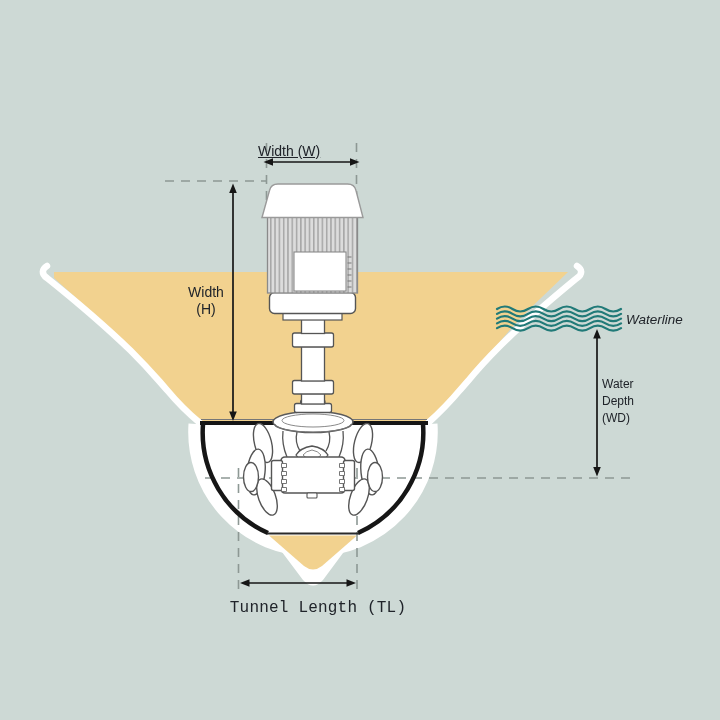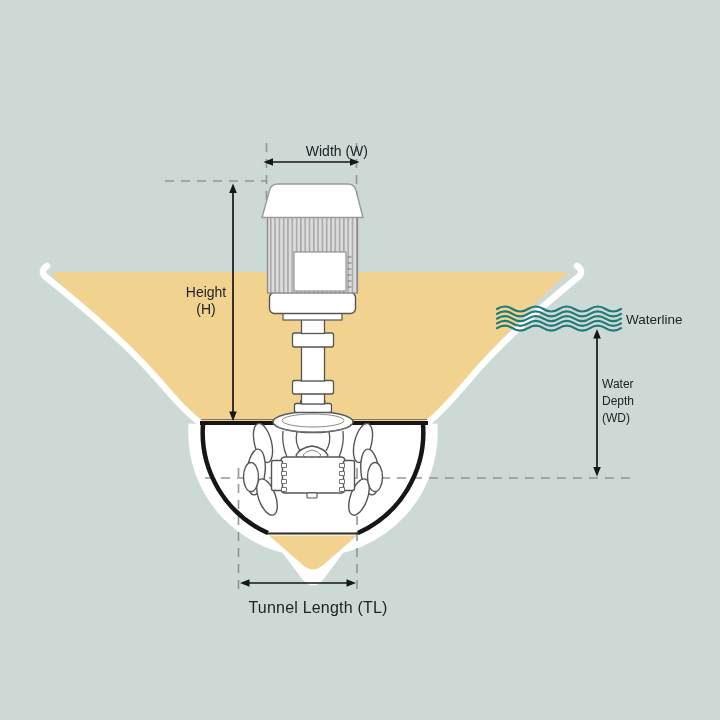--- a/index.html
+++ b/index.html
@@ -10,25 +10,25 @@
   }
   #stage{position:relative;width:720px;height:720px;}
   #stage svg{position:absolute;left:0;top:0;}
   .lbl{
     position:absolute;
     color:var(--c-text,#20242a);
     font-weight:500;
     white-space:pre-line;
     -webkit-font-smoothing:antialiased;
   }
-  #lbl-width{left:258px;top:143px;width:110px;text-align:right;font-size:14px;}
+  #lbl-width{left:258px;top:143px;width:110px;text-align:left;font-size:14px;text-decoration:underline;}
   #lbl-height{left:174px;top:284px;width:64px;text-align:center;font-size:14px;line-height:17px;}
-  #lbl-waterline{left:626px;top:312px;font-size:13.5px;}
+  #lbl-waterline{left:626px;top:312px;font-size:13.5px;font-style:italic;}
   #lbl-wd{left:602px;top:376px;font-size:12px;line-height:17px;}
-  #lbl-tl{left:218px;top:599px;width:200px;text-align:center;font-size:16px;letter-spacing:.2px;}
+  #lbl-tl{left:218px;top:599px;width:200px;text-align:center;font-size:16px;letter-spacing:.2px;font-family:Liberation Mono, monospace;}
 
   
   .hull-fill{fill:var(--c-hull,#f2d28f);}
   .hull-edge{stroke:var(--c-hull_outline,#ffffff);}
   .dash{stroke:var(--c-dashed,#8d9894);stroke-width:1.6;stroke-dasharray:9 7;fill:none;}
   .dim{stroke:var(--c-dimension,#161616);stroke-width:1.7;fill:none;}
   .dimhead{fill:var(--c-dimension,#161616);}
   .wave{stroke:var(--c-waterline,#217a78);stroke-width:2.2;fill:none;stroke-linecap:round;}
   .lw{stroke:#555;fill:#fff;}
 </style>
@@ -179,20 +179,20 @@
     <polygon class="dimhead" points="597,476.5 593.2,467 600.8,467"></polygon>
   </g>
   <g>
     <line class="dim" x1="248" y1="583" x2="348" y2="583"></line>
     <polygon class="dimhead" points="240,583 249.5,579.2 249.5,586.8"></polygon>
     <polygon class="dimhead" points="356,583 346.5,579.2 346.5,586.8"></polygon>
   </g>
 </svg>
 
 <div id="lbl-width" class="lbl">Width (W)</div>
-<div id="lbl-height" class="lbl">Height
+<div id="lbl-height" class="lbl">Width
 (H)</div>
 <div id="lbl-waterline" class="lbl">Waterline</div>
 <div id="lbl-wd" class="lbl">Water
 Depth
 (WD)</div>
 <div id="lbl-tl" class="lbl">Tunnel Length (TL)</div>
 </div>
 
 </body></html>

